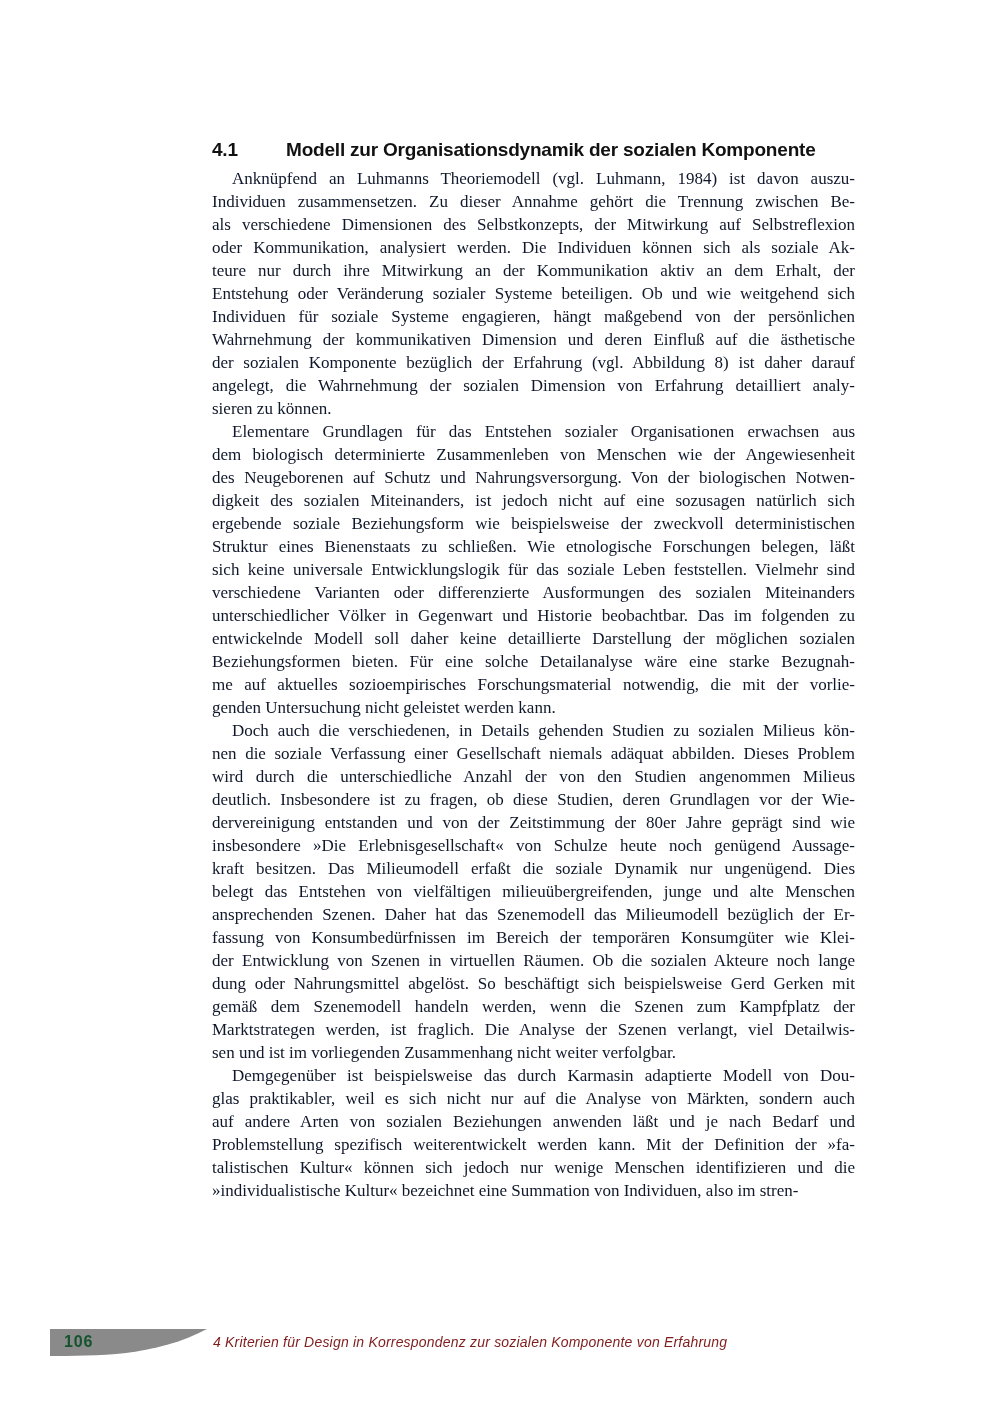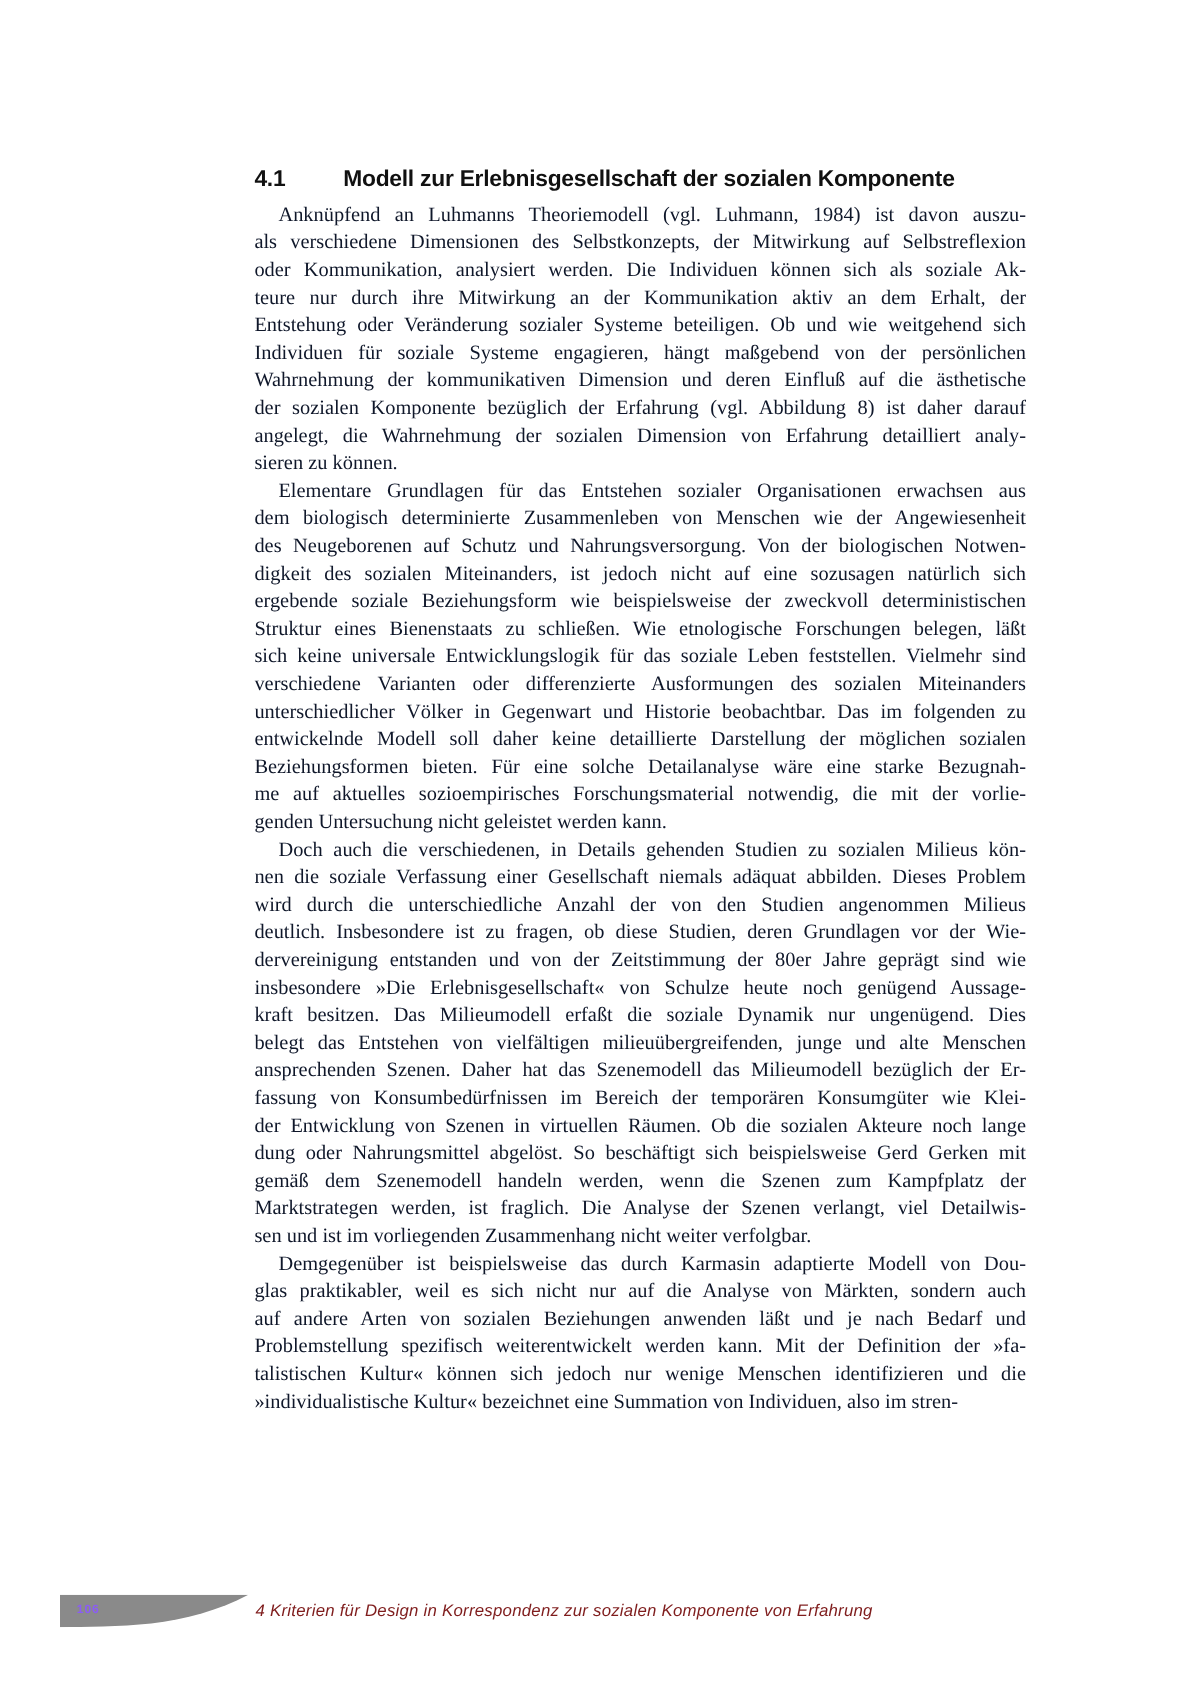--- a/index.html
+++ b/index.html
@@ -52,24 +52,24 @@
     left: 50px;
     top: 1329px;
     width: 157px;
     height: 27px;
   }
   .pagetab svg { position: absolute; left: 0; top: 0; display: block; }
   .pagenum {
     position: absolute;
     left: 14px;
     top: 2px;
-    color: #8b5cf6;
+    color: #14532d;
     font-family: "Liberation Sans", sans-serif;
     font-weight: bold;
-    font-size: 10px;
+    font-size: 16px;
     line-height: 21px;
     letter-spacing: 0.8px;
   }
   .runfoot {
     position: absolute;
     left: 213px;
     top: 1332px;
     font-family: "Liberation Sans", sans-serif;
     font-style: italic;
     font-size: 14px;
@@ -79,26 +79,27 @@
     white-space: nowrap;
   }
 </style>
 </head>
 <body>
 
 <div class="page">
 
   <div class="heading">
     <span class="hnum">4.1</span>
-    <span class="htitle">Modell zur Erlebnisgesellschaft der sozialen Komponente</span>
+    <span class="htitle">Modell zur Organisationsdynamik der sozialen Komponente</span>
   </div>
 
   <div class="bodytext" id="bodyText">
       <div class="para">
         <div class="line first">Anknüpfend an Luhmanns Theoriemodell (vgl. Luhmann, 1984) ist davon auszu-</div>
+        <div class="line">Individuen zusammensetzen. Zu dieser Annahme gehört die Trennung zwischen Be-</div>
         <div class="line">als verschiedene Dimensionen des Selbstkonzepts, der Mitwirkung auf Selbstreflexion</div>
         <div class="line">oder Kommunikation, analysiert werden. Die Individuen können sich als soziale Ak-</div>
         <div class="line">teure nur durch ihre Mitwirkung an der Kommunikation aktiv an dem Erhalt, der</div>
         <div class="line">Entstehung oder Veränderung sozialer Systeme beteiligen. Ob und wie weitgehend sich</div>
         <div class="line">Individuen für soziale Systeme engagieren, hängt maßgebend von der persönlichen</div>
         <div class="line">Wahrnehmung der kommunikativen Dimension und deren Einfluß auf die ästhetische</div>
         <div class="line">der sozialen Komponente bezüglich der Erfahrung (vgl. Abbildung 8) ist daher darauf</div>
         <div class="line">angelegt, die Wahrnehmung der sozialen Dimension von Erfahrung detailliert analy-</div>
         <div class="line last">sieren zu können.</div>
       </div>

